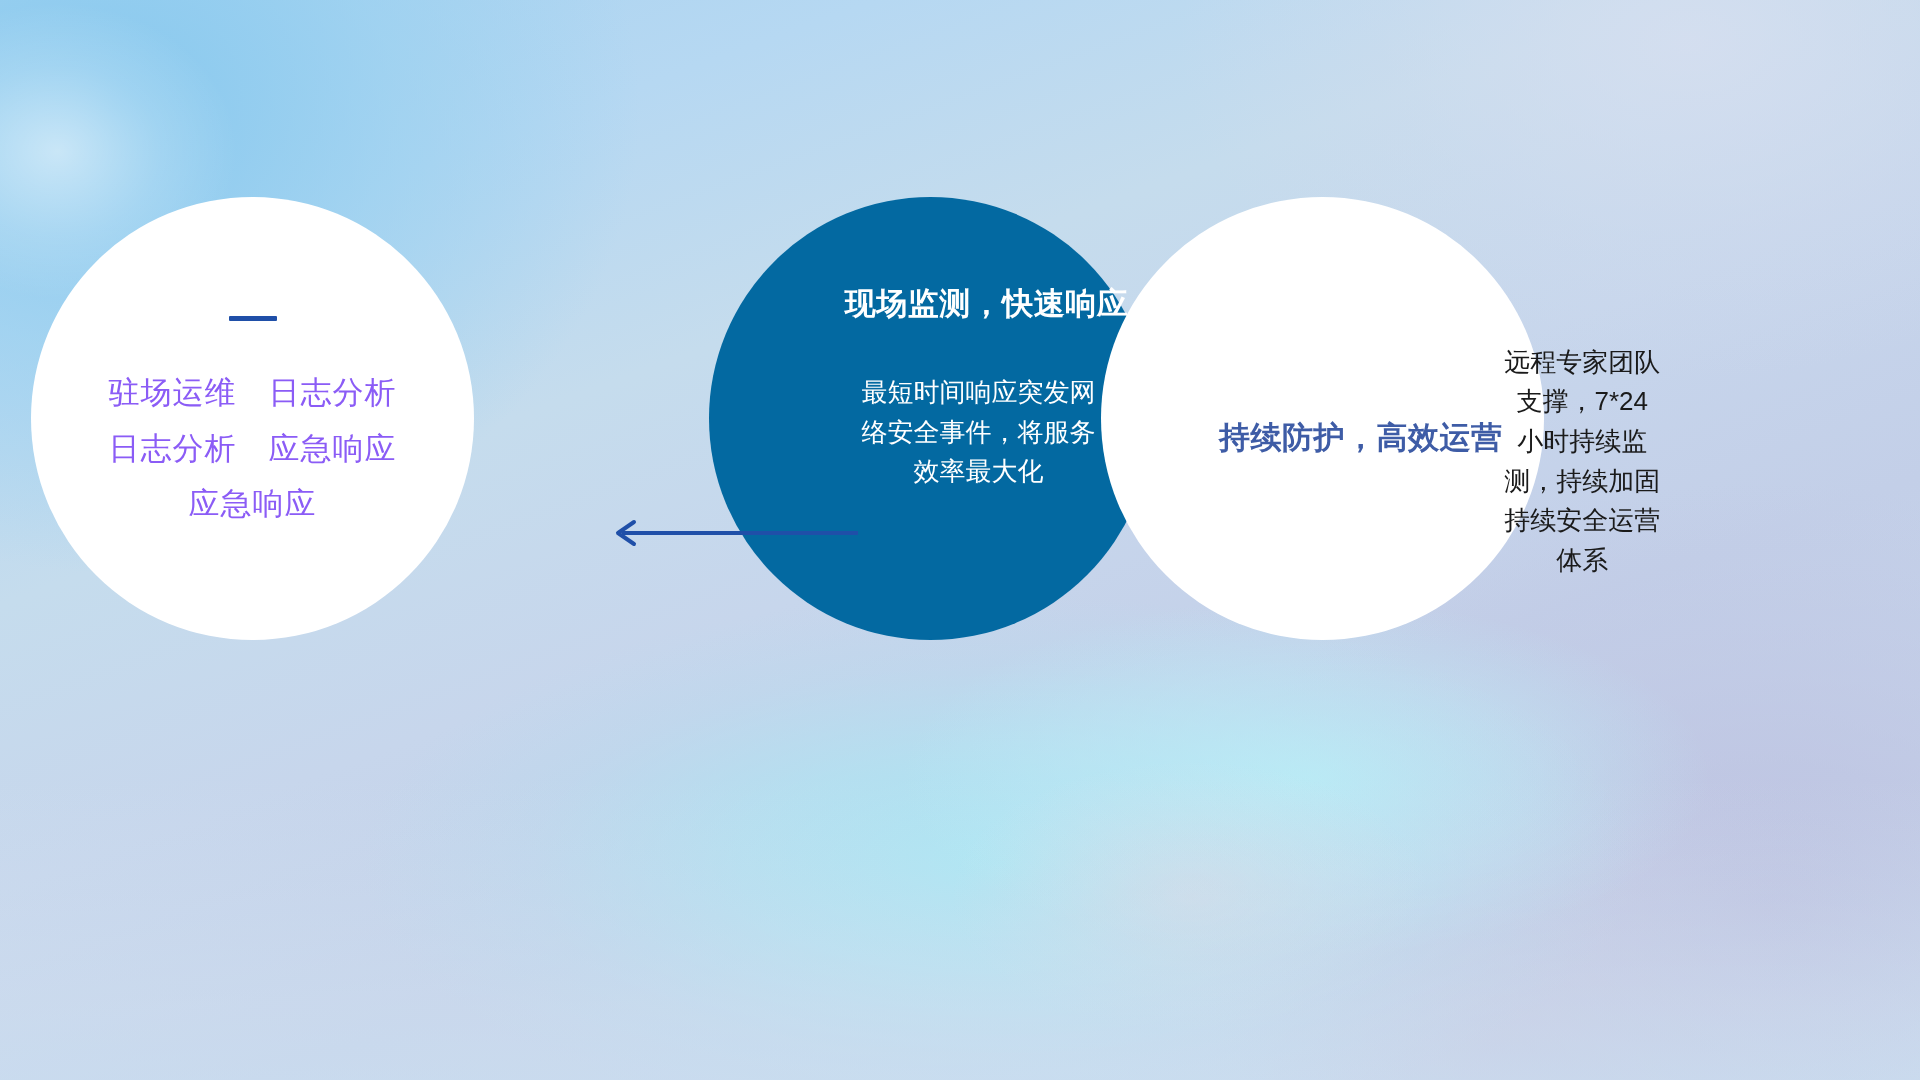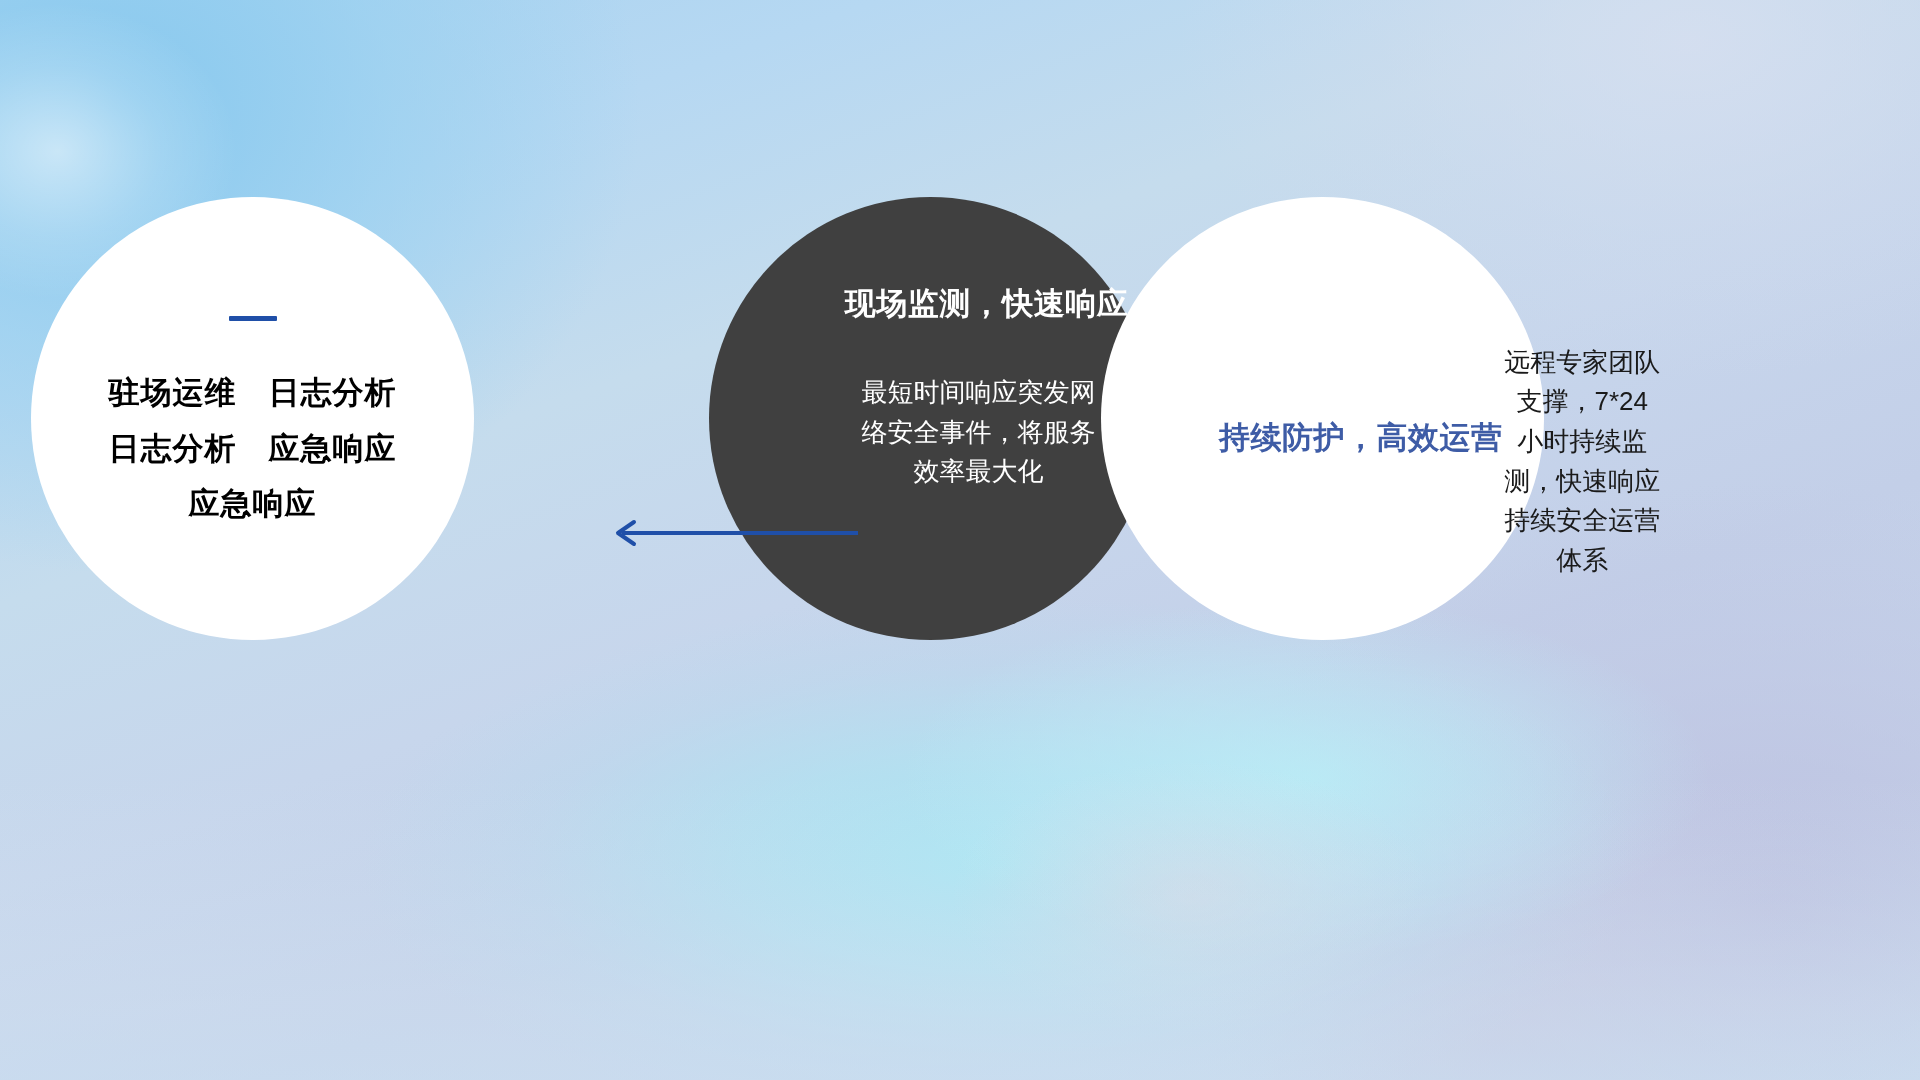--- a/index.html
+++ b/index.html
@@ -108,32 +108,32 @@
     border-radius:1px;
     margin-bottom:56px;
   }
   .left-lines {
     display:flex; flex-direction:column;
     align-items:center;
     gap:23px;
   }
   .left-line {
     font-size:31px;
-    font-weight:bold;
-    color:#000000;
+    font-weight:normal;
+    color:#8b5cf6;
     letter-spacing:1px;
     white-space:pre;
     line-height:1.05;
     text-align:center;
   }
 
   #circle-blue {
     left:709px; top:197px;
     width:443px; height:443px;
-    background:#404040;
+    background:#0369a1;
     display:flex; flex-direction:column;
     align-items:center; justify-content:flex-start;
     padding-top:86px;
   }
   #blue-title {
     font-size:31px;
     font-weight:bold;
     color:#ffffff;
     white-space:nowrap;
     letter-spacing:0.5px;
@@ -204,21 +204,21 @@
       <div>最短时间响应突发网</div>
       <div>络安全事件，将服务</div>
       <div>效率最大化</div>
     </div>
   </div>
 
   <div class="circle" id="circle-right">
     <div id="right-title">持续防护，高效运营</div>
     <div id="right-body">
       <div>远程专家团队支撑，7*24</div>
-      <div>小时持续监测，快速响应</div>
+      <div>小时持续监测，持续加固</div>
       <div>持续安全运营体系</div>
     </div>
   </div>
 
   <div class="circle" id="circle-left">
     <div class="left-dash"></div>
     <div class="left-lines">
       <div class="left-line">驻场运维　日志分析</div>
       <div class="left-line">日志分析　应急响应</div>
       <div class="left-line">应急响应</div>

